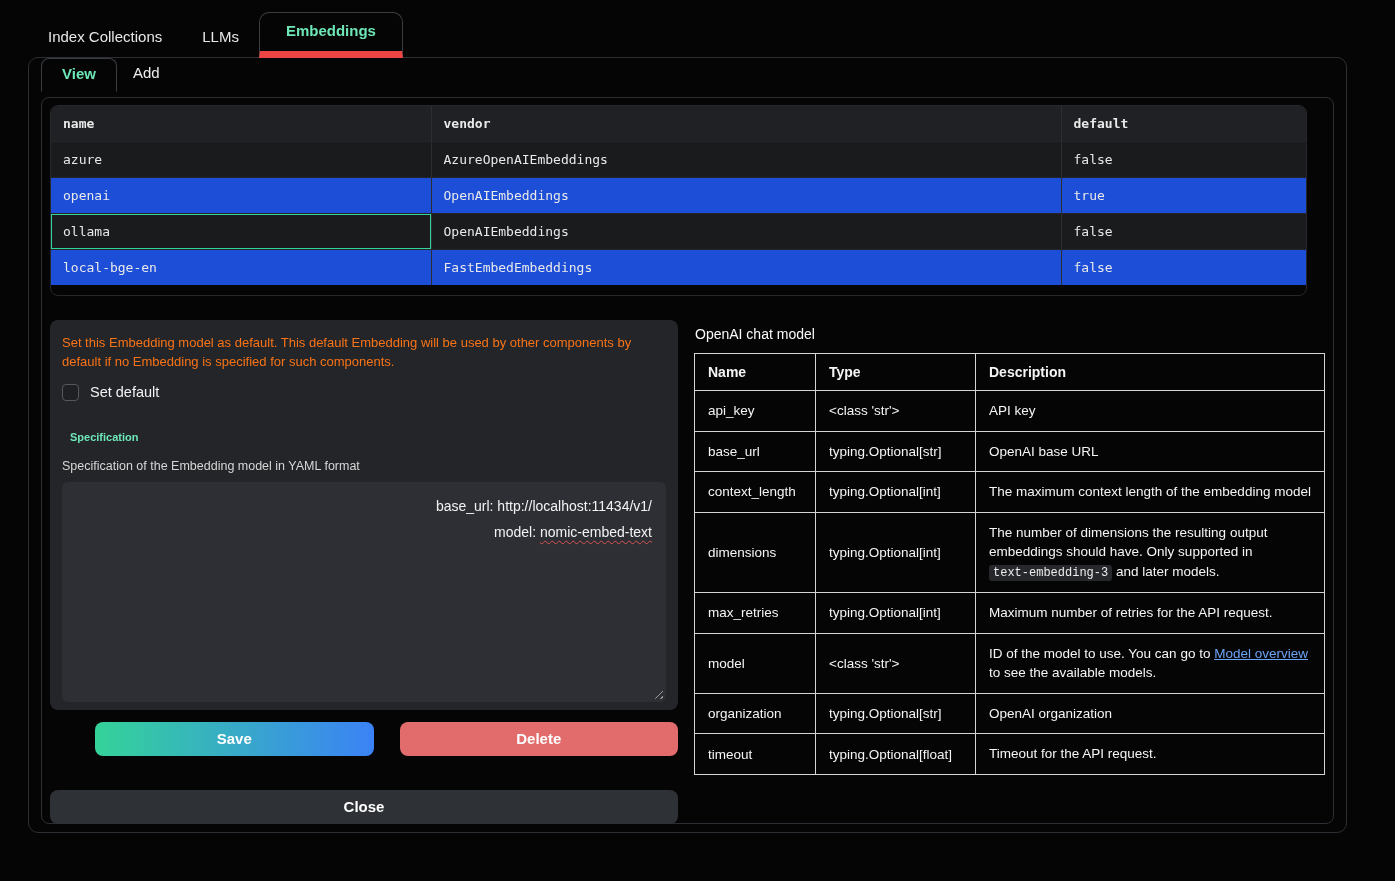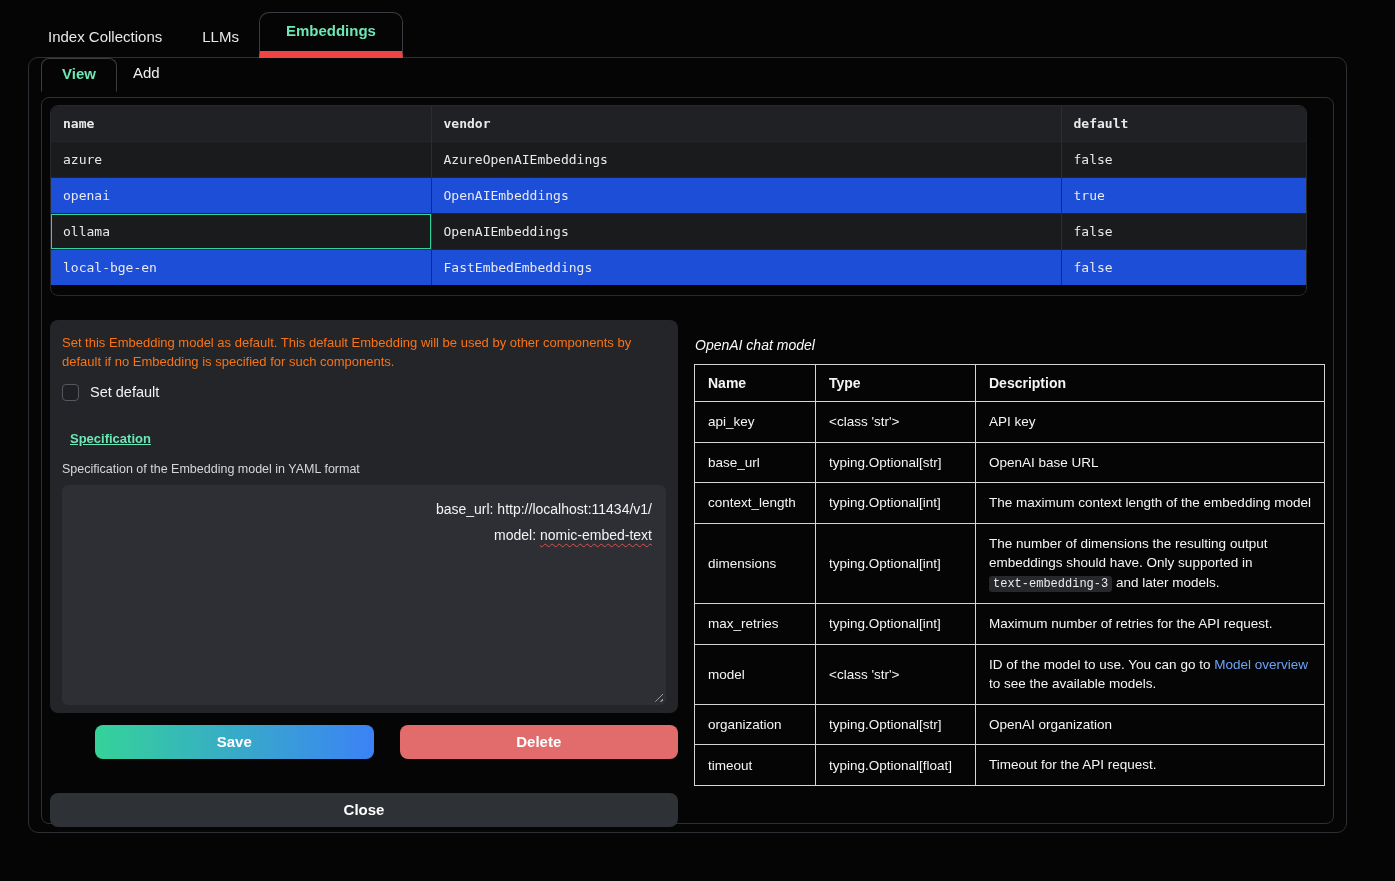--- a/index.html
+++ b/index.html
@@ -158,23 +158,22 @@
     border:1px solid #54575d;
     border-radius:4px;
     background:#1e2024;
     flex:none;
     cursor:pointer;
   }
   .checkbox-label{font-size:14.5px;color:#f2f2f2;}
   .spec-heading{
     margin:30px 0 16px 8px;
     color:var(--accent-green);
-    font-size:13px;
+    font-size:11px;
     font-weight:bold;
-    text-decoration:underline;
   }
   .spec-caption{
     margin-top:13px;
     font-size:12.5px;
     color:#d6d6d6;
   }
   .yaml-box{
     margin-top:9px;
     background:#2d2f34;
     border-radius:6px;
@@ -224,22 +223,21 @@
   .btn-close{
     margin-top:34px;
     width:100%;
     background:#2e3136;
   }
 
   
   .params-title{
     font-size:14px;
     color:#fafafa;
-    margin:17px 0 11px 1px;
-    font-style:italic;
+    margin:6px 0 11px 1px;
   }
   table.params{
     border-collapse:collapse;
     width:100%;
     font-size:13.5px;
     color:#f5f5f5;
   }
   table.params th,table.params td{
     border:1px solid #d4d4d4;
     padding:10px 13px;
@@ -254,20 +252,21 @@
     font-family:Liberation Mono, monospace;
     font-size:12px;
     background:#26282c;
     border-radius:3px;
     padding:1px 4px;
     color:#ececec;
     white-space:nowrap;
   }
   a.param-link{
     color:var(--link-blue);
+    text-decoration:underline;
     cursor:pointer;
   }
 </style>
 </head>
 <body>
 
 <div class="main-tabs" id="main-tabs">
     <div class="main-tab">Index Collections</div>
     <div class="main-tab">LLMs</div>
     <div class="main-tab active">Embeddings</div>

